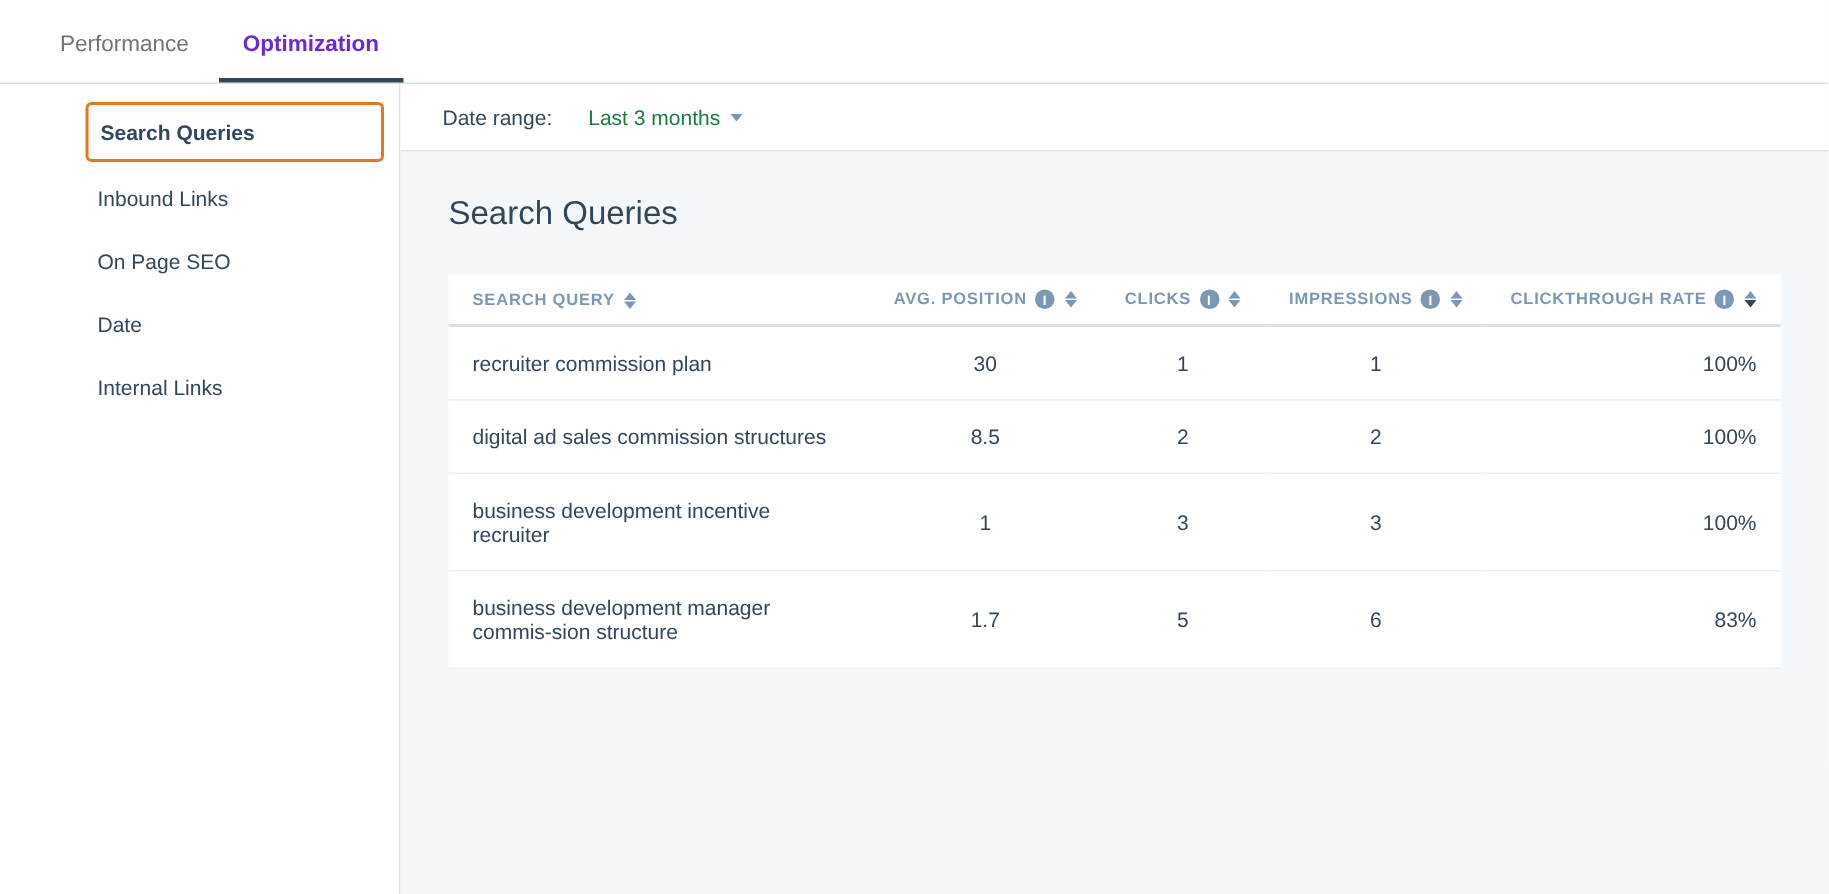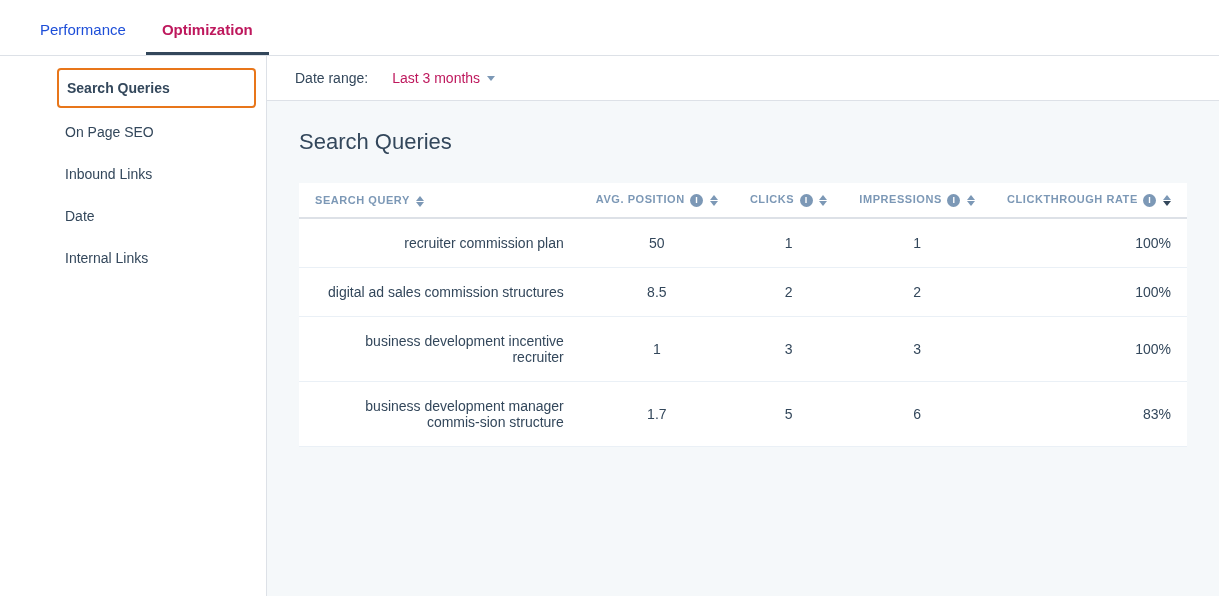--- a/index.html
+++ b/index.html
@@ -15,29 +15,29 @@
       display: flex;
       align-items: flex-end;
       border-bottom: 1px solid #dde1e7;
       padding: 0 24px;
       height: 56px;
       background: #fff;
     }
     .top-tab {
       padding: 0 16px 14px 16px;
       font-size: 15px;
-      color: #1d4ed8;
+      color: #737373;
       cursor: pointer;
       border-bottom: 3px solid transparent;
       margin-right: 4px;
       user-select: none;
       white-space: nowrap;
     }
     .top-tab.active {
-      color: #be185d;
+      color: #6d28d9;
       font-weight: 600;
       border-bottom: 3px solid #33475b;
     }
 
     
     .main-layout {
       display: flex;
       height: calc(596px - 56px);
       overflow: hidden;
       padding-left: 47px;
@@ -85,21 +85,21 @@
       display: flex;
       align-items: center;
       gap: 24px;
     }
     .date-range-label {
       font-size: 14px;
       color: #33475b;
     }
     .date-range-value {
       font-size: 14px;
-      color: #be185d;
+      color: #15803d;
       cursor: pointer;
       display: flex;
       align-items: center;
       gap: 4px;
     }
 
     
     .table-section {
       padding: 28px 32px;
     }
@@ -134,21 +134,20 @@
       text-align: right;
     }
     .data-table tbody tr {
       border-bottom: 1px solid #eaf0f6;
     }
     .data-table td {
       padding: 16px 16px;
       font-size: 14px;
       color: #33475b;
       vertical-align: middle;
-      text-align: right;
     }
     .data-table td.right {
       text-align: right;
     }
     .data-table td.center {
       text-align: center;
     }
 
     
     .chevron-down {
@@ -204,22 +203,22 @@
 
 <div class="top-tabs">
   <div class="top-tab">Performance</div>
   <div class="top-tab active">Optimization</div>
 </div>
 
 <div class="main-layout">
 
   <div class="sidebar">
     <div class="sidebar-item active">Search Queries</div>
+    <div class="sidebar-item">Inbound Links</div>
     <div class="sidebar-item">On Page SEO</div>
-    <div class="sidebar-item">Inbound Links</div>
     <div class="sidebar-item">Date</div>
     <div class="sidebar-item">Internal Links</div>
   </div>
 
   <div class="content">
 
     <div class="date-range-bar">
       <span class="date-range-label">Date range:</span>
       <span class="date-range-value">
         <span>Last 3 months</span>
@@ -271,21 +270,21 @@
                 <span class="arr-up"></span>
                 <span class="arr-down"></span>
               </span>
             </th>
           </tr>
         </thead>
         <tbody id="table-body">
 
         <tr>
               <td>recruiter commission plan</td>
-              <td class="center">50</td>
+              <td class="center">30</td>
               <td class="center">1</td>
               <td class="center">1</td>
               <td class="right">100%</td>
             </tr>
             <tr>
               <td>digital ad sales commission structures</td>
               <td class="center">8.5</td>
               <td class="center">2</td>
               <td class="center">2</td>
               <td class="right">100%</td>

